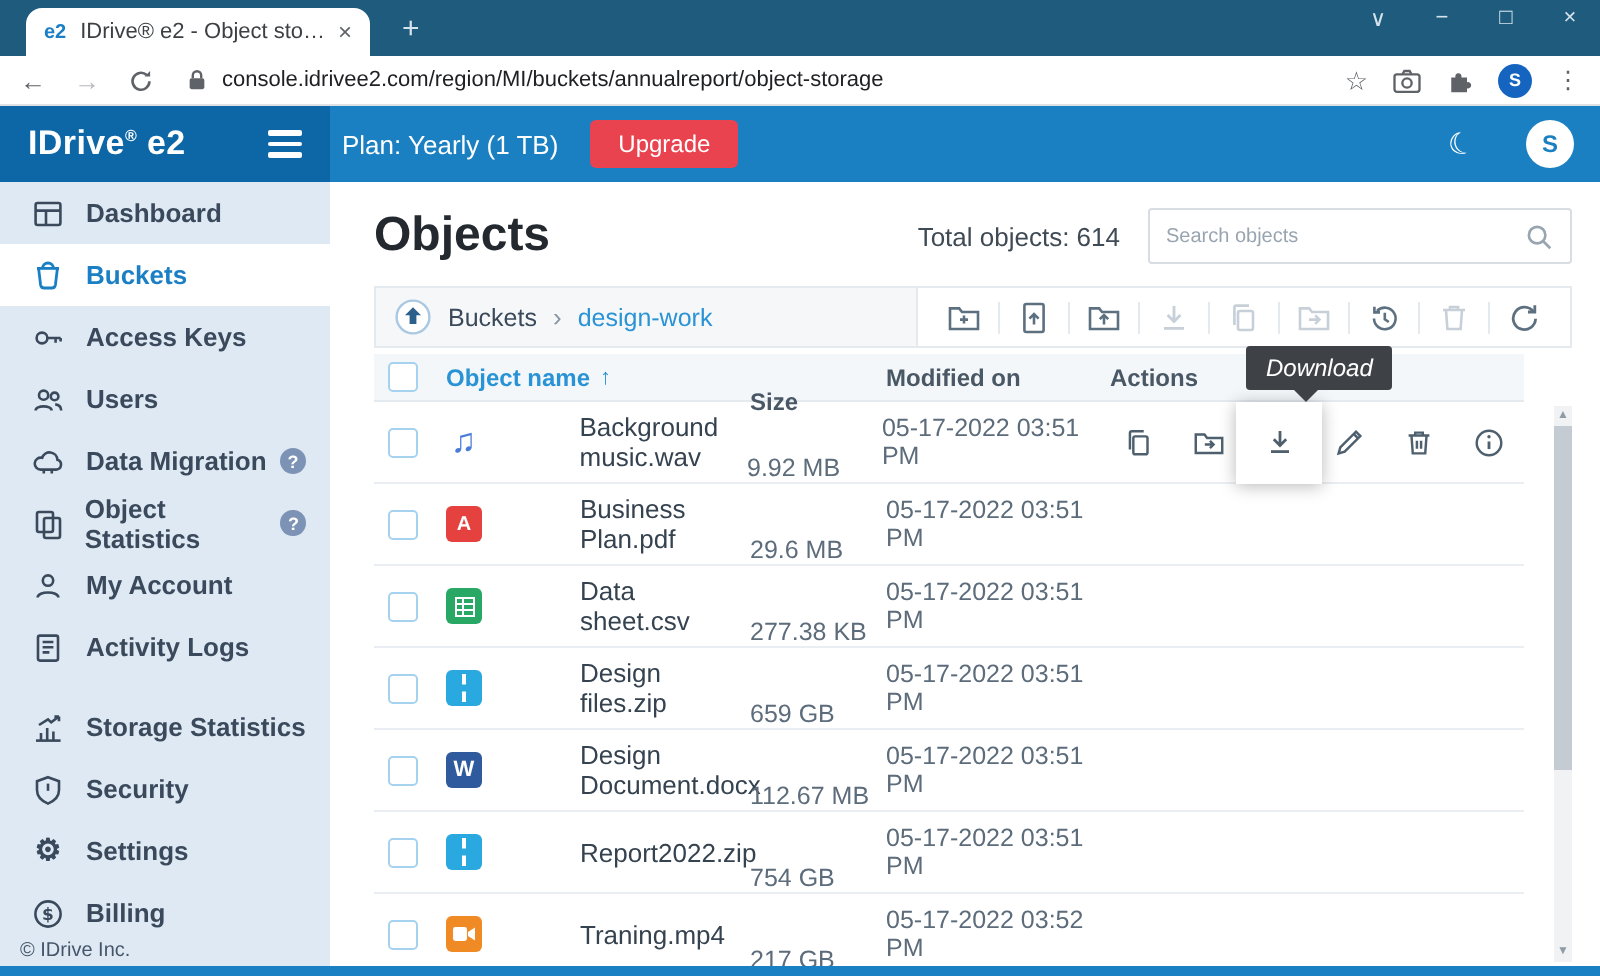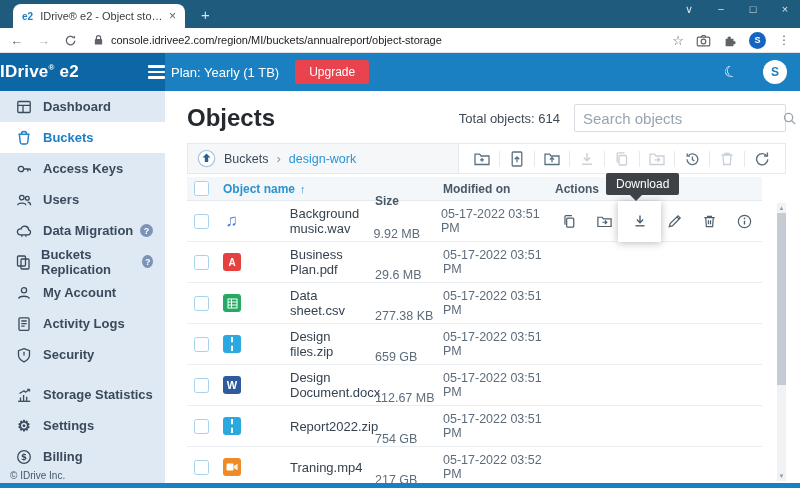--- a/index.html
+++ b/index.html
@@ -23,21 +23,21 @@
   .urlrow svg { flex:none; }
   .url-text { font-size:11px; color:#202124; margin-left:7px; white-space:nowrap; }
   .url-spacer { flex:1; }
   .chrome-right { display:flex; align-items:center; gap:12px; }
   .chrome-right .star { font-size:13px; color:#5f6368; }
   .mini-avatar { width:17px; height:17px; border-radius:50%; background:#1565c0; color:#fff; font-size:9px; font-weight:bold; display:flex; align-items:center; justify-content:center; }
   .dots { color:#5f6368; font-size:12px; }
 
   
   .app-header { height:38px; display:flex; }
-  .logo-box { width:165px; background:#0d66a5; display:flex; align-items:center; padding:0 0; }
+  .logo-box { width:165px; background:#0d66a5; display:flex; align-items:center; padding:0 14px; }
   .logo { color:#fff; font-size:17px; font-weight:bold; letter-spacing:.2px; }
   .logo sup { font-size:8px; }
   .hamburger { margin-left:auto; display:flex; flex-direction:column; gap:3px; }
   .hamburger i { display:block; width:17px; height:2.4px; background:#fff; border-radius:1px; }
   .header-rest { flex:1; background:#1a80c2; display:flex; align-items:center; }
   .plan-label { color:#fff; font-size:13px; margin-left:6px; }
   .upgrade-btn { background:#e8434e; color:#fff; font-size:12px; border:none; border-radius:3px; padding:5px 14px; margin-left:16px; font-family:inherit; }
   .hdr-spacer { flex:1; }
   .moon { color:#fff; font-size:15px; margin-right:26px; transform:rotate(-15deg); }
   .avatar { width:24px; height:24px; border-radius:50%; background:#fff; color:#1a80c2; font-size:12px; font-weight:bold; display:flex; align-items:center; justify-content:center; margin-right:13px; }
@@ -55,21 +55,21 @@
   .side-footer { position:absolute; left:10px; bottom:3px; font-size:10px; color:#45566a; }
   .gear-glyph { font-size:15px; line-height:1; }
 
   .main { flex:1; background:#fff; position:relative; padding:0 14px 0 22px; overflow:hidden; }
 
   .title-row { display:flex; align-items:center; margin-top:13px; }
   .page-title { font-size:24px; font-weight:600; color:#23292f; }
   .title-right { margin-left:auto; display:flex; align-items:center; }
   .total-label { font-size:13px; color:#3f4a55; margin-right:14px; }
   .search-box { width:212px; height:28px; border:1px solid #d7dde3; border-radius:2px; display:flex; align-items:center; padding:0 8px; }
-  .search-box input { border:none; outline:none; flex:1; font-size:15px; color:#3a4754; font-family:inherit; }
+  .search-box input { border:none; outline:none; flex:1; font-size:10px; color:#3a4754; font-family:inherit; }
   .search-box input::placeholder { color:#98a4b0; }
 
   .crumb-bar { margin-top:11px; height:31px; border:1px solid #e5eaef; display:flex; }
   .crumb-left { flex:1; background:#f5f7f9; display:flex; align-items:center; padding-left:9px; border-right:1px solid #e5eaef; }
   .crumb-left .bc-root { font-size:12.5px; color:#3b4a5a; margin-left:8px; }
   .bc-sep { color:#8a97a3; font-size:13px; margin:0 8px; }
   .bc-current { font-size:12.5px; color:#2a93d5; }
   .crumb-tools { background:#fff; display:flex; align-items:center; padding:0 8px; }
   .tool { width:18px; height:18px; display:flex; align-items:center; justify-content:center; color:#5d7080; margin:0 6px; }
   .tool.disabled { color:#c7d0d8; }
@@ -95,21 +95,21 @@
   .ftype.csv { background:#28a864; }
   .ftype.zip { background:#2aa9e0; }
   .ftype.zip i { display:block; height:14px; border-left:2px dashed #fff; }
   .ftype.docx { background:#2f5b9e; color:#fff; font-size:11px; font-weight:bold; }
   .ftype.video { background:#f08a24; }
   .act { width:35px; height:41px; display:flex; align-items:center; justify-content:center; color:#4e5f6e; position:relative; }
   .act.hovered::before { content:''; position:absolute; left:-4px; right:-4px; top:0; bottom:0; background:#fff; box-shadow:0 1px 8px rgba(0,0,0,.28); }
   .act svg { position:relative; z-index:1; }
 
   
-  .tooltip { position:absolute; left:441px; top:82px; background:#3e4246; color:#fff; font-size:12px; padding:4px 10px; border-radius:2px; z-index:6; white-space:nowrap; }
+  .tooltip { position:absolute; left:458px; top:82px; background:#3e4246; color:#fff; font-size:12px; padding:4px 10px; border-radius:2px; z-index:6; white-space:nowrap;font-style:italic; }
   .tooltip::after { content:''; position:absolute; left:24px; bottom:-6px; border:6px solid transparent; border-top-color:#3e4246; border-bottom:none; }
 
   
   .vscroll { position:absolute; right:14px; top:112px; width:9px; height:278px; background:#f0f2f4; display:flex; flex-direction:column; align-items:center; }
   .vscroll .arr { font-size:6px; color:#8f9ba6; line-height:10px; height:10px; }
   .vscroll .thumb { width:9px; height:172px; background:#c4cbd2; }
   .vscroll .track-fill { flex:1; }
 
   .bottom-bar { position:absolute; left:0; bottom:0; width:800px; height:5px; background:#1a80c4; }
 
@@ -241,60 +241,60 @@
         <span>Data Migration</span>
         <span class="help-dot">?</span>
       </div>
       <div class="side-item">
         <span class="s-ico">
             <svg width="16" height="16" viewBox="0 0 16 16" fill="none" stroke="currentColor" stroke-width="1.3">
               <rect x="2.5" y="2" width="8" height="10" rx="1"></rect>
               <rect x="6" y="5" width="8" height="10" rx="1"></rect>
             </svg>
           </span>
-        <span>Buckets Replication</span>
+        <span>Object Statistics</span>
         <span class="help-dot">?</span>
       </div>
       <div class="side-item">
         <span class="s-ico">
             <svg width="16" height="16" viewBox="0 0 16 16" fill="none" stroke="currentColor" stroke-width="1.3">
               <circle cx="8" cy="5.3" r="2.6"></circle>
               <path d="M2.8 13.8 c0-3.4 10.4-3.4 10.4 0"></path>
             </svg>
           </span>
         <span>My Account</span>
       </div>
       <div class="side-item">
         <span class="s-ico">
             <svg width="16" height="16" viewBox="0 0 16 16" fill="none" stroke="currentColor" stroke-width="1.3">
               <rect x="3" y="1.8" width="10" height="12.5" rx="1"></rect>
               <path d="M5.3 5 h5.4 M5.3 7.6 h5.4 M5.3 10.2 h3.4"></path>
             </svg>
           </span>
         <span>Activity Logs</span>
-      </div>
-      <div class="side-item">
-        <span class="s-ico">
-            <svg width="16" height="16" viewBox="0 0 16 16" fill="none" stroke="currentColor" stroke-width="1.3">
-              <path d="M8 1.6 l5.5 2 v4.4 c0 3.6-2.6 5.6-5.5 6.8 C5.1 13.6 2.5 11.6 2.5 8 V3.6 z"></path>
-              <path d="M8 4.8 v3.6"></path>
-            </svg>
-          </span>
-        <span>Security</span>
       </div>
       <div class="side-item gap">
         <span class="s-ico">
             <svg width="16" height="16" viewBox="0 0 16 16" fill="none" stroke="currentColor" stroke-width="1.3">
               <path d="M2 14.3 h12.3"></path>
               <path d="M4.5 14.3 V10.5 M7.6 14.3 V8 M10.7 14.3 V9.7"></path>
               <path d="M3.5 6.5 L8 3.7 l1.6 1.5 L13.3 2.4"></path>
               <path d="M13.5 2.3 h-2.3 M13.5 2.3 v2.3"></path>
             </svg>
           </span>
         <span>Storage Statistics</span>
+      </div>
+      <div class="side-item">
+        <span class="s-ico">
+            <svg width="16" height="16" viewBox="0 0 16 16" fill="none" stroke="currentColor" stroke-width="1.3">
+              <path d="M8 1.6 l5.5 2 v4.4 c0 3.6-2.6 5.6-5.5 6.8 C5.1 13.6 2.5 11.6 2.5 8 V3.6 z"></path>
+              <path d="M8 4.8 v3.6"></path>
+            </svg>
+          </span>
+        <span>Security</span>
       </div>
       <div class="side-item">
         <span class="s-ico gear-glyph">⚙</span>
         <span>Settings</span>
       </div>
       <div class="side-item">
         <span class="s-ico">
             <svg width="16" height="16" viewBox="0 0 16 16" fill="none" stroke="currentColor" stroke-width="1.3">
               <circle cx="8" cy="8" r="6.3"></circle>
               <text x="8" y="11" text-anchor="middle" font-size="8.5" fill="currentColor" stroke="none" font-family="DejaVu Sans, sans-serif">$</text>

